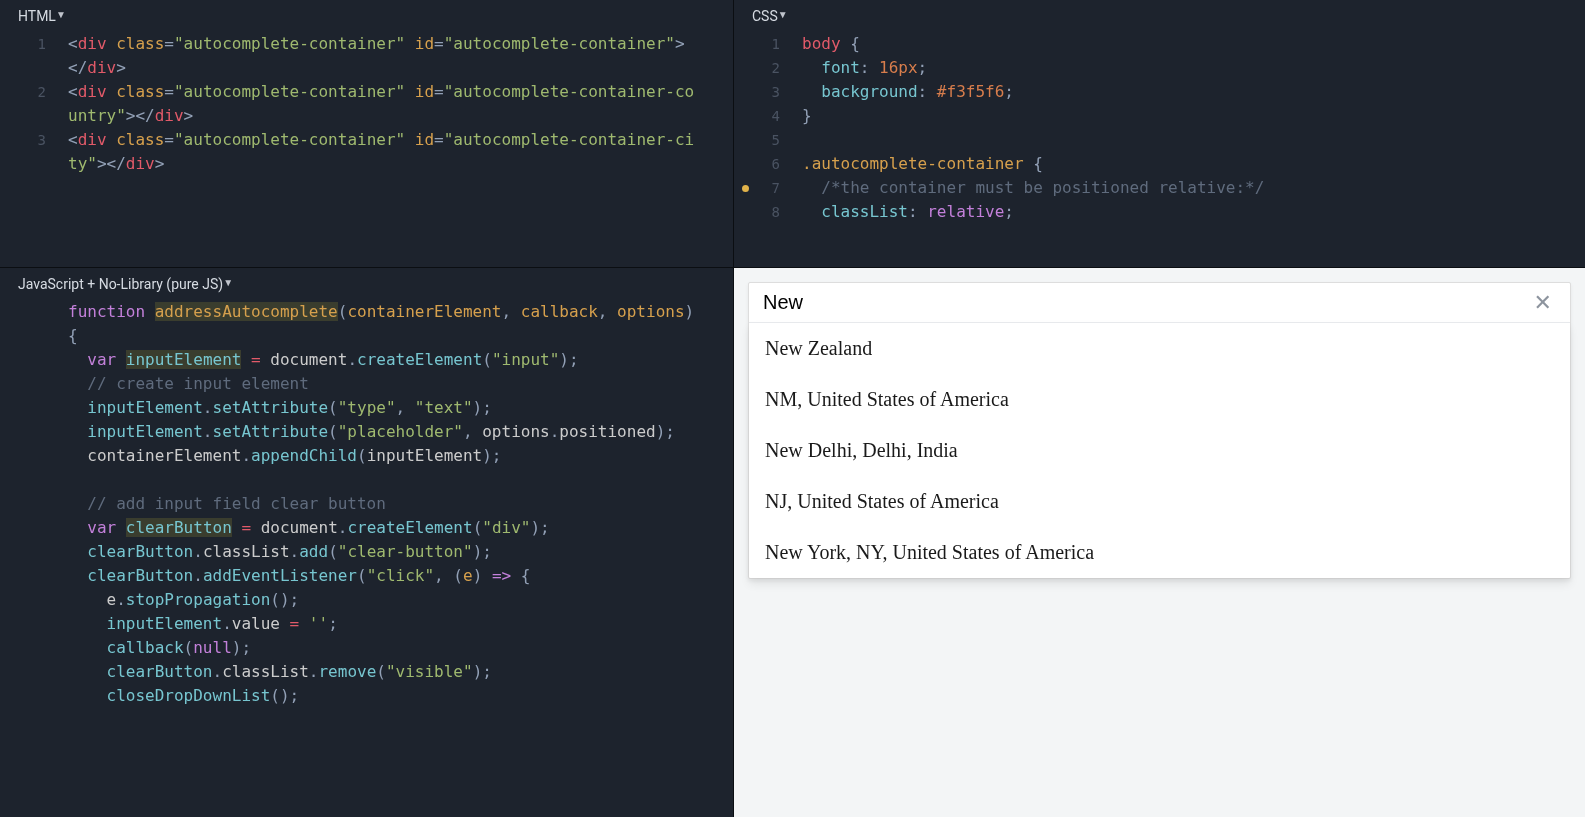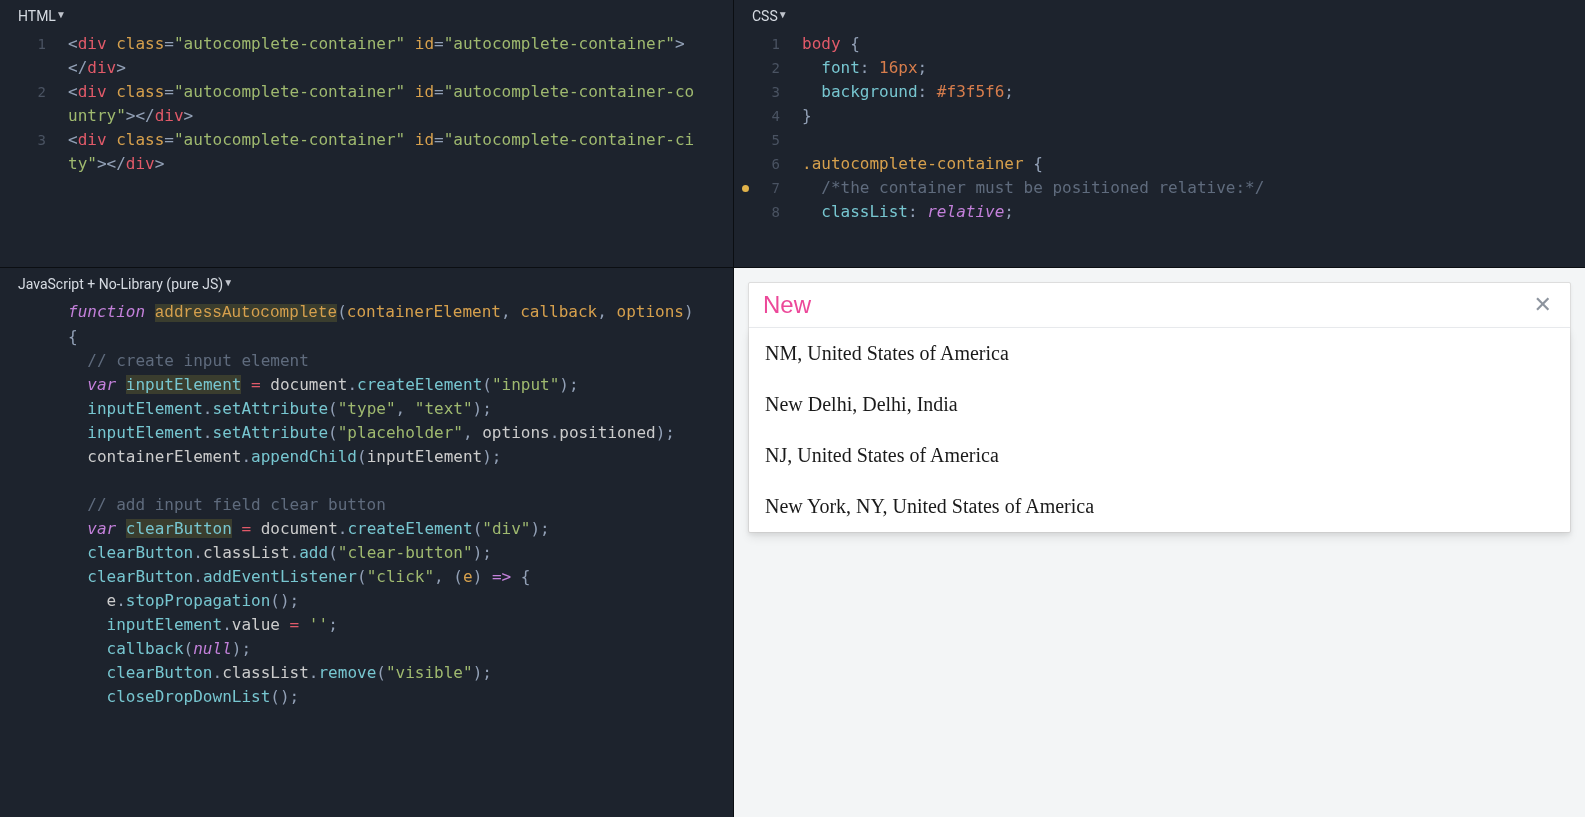--- a/index.html
+++ b/index.html
@@ -72,24 +72,24 @@
     background: #e0b24a;
   }
   
   .tag    { color: #e15a69; }
   .attr   { color: #d6a04d; }
   .string { color: #9fb96f; }
   .punct  { color: #92a0b6; }
   .sel    { color: #d6a04d; text-align: center; }
   .prop   { color: #77c6d0; }
   .num    { color: #d77d4c; }
-  .kw     { color: #c380da; font-style: italic; }
+  .kw     { color: #c380da; }
   .fn     { color: #77c6d0; }
   .var    { color: #77c6d0; }
-  .fnname { color: #d6a04d; font-family: Liberation Mono, monospace; }
+  .fnname { color: #d6a04d; }
   .comment{ color: #5f6b7d; }
   .par    { color: #d6a04d; }
   .hl     { background: #3a3d2e; }
   .ident  { color: #cccccc; }
   .op     { color: #e15a69; }
 
   
   .result-panel {
     background: #f3f5f6;
     padding: 14px 14px;
@@ -105,22 +105,22 @@
   }
   .ac-input-row {
     display: flex;
     align-items: center;
     padding: 8px 14px;
   }
   .ac-input {
     flex: 1;
     border: none;
     outline: none;
-    font-size: 24px;
-    color: #ec4899;
+    font-size: 20px;
+    color: #000000;
     background: transparent;
   }
   .clear-btn {
     color: #8d949e;
     font-size: 22px;
     cursor: pointer;
     padding: 0 4px;
     line-height: 1;
   }
   .ac-list {
@@ -209,25 +209,25 @@
       <span>JavaScript + No-Library (pure JS)</span>
       <span class="chev">▼</span>
     </div>
     <div class="code-area" id="js-code">
         <div class="line">
           <div class="gutter"></div>
           <div class="code"><span class="kw">function</span><span class="ident"> </span><span class="fnname hl">addressAutocomplete</span><span class="punct">(</span><span class="par">containerElement</span><span class="punct">, </span><span class="par">callback</span><span class="punct">, </span><span class="par">options</span><span class="punct">) {</span></div>
         </div>
         <div class="line">
           <div class="gutter"></div>
+          <div class="code"><span>  </span><span class="kw">var</span><span class="ident"> </span><span class="var hl">inputElement</span><span class="ident"> </span><span class="op">=</span><span class="ident"> document</span><span class="punct">.</span><span class="fn">createElement</span><span class="punct">(</span><span class="string">"input"</span><span class="punct">);</span></div>
+        </div>
+        <div class="line">
+          <div class="gutter"></div>
           <div class="code"><span>  </span><span class="comment">// create input element</span></div>
-        </div>
-        <div class="line">
-          <div class="gutter"></div>
-          <div class="code"><span>  </span><span class="kw">var</span><span class="ident"> </span><span class="var hl">inputElement</span><span class="ident"> </span><span class="op">=</span><span class="ident"> document</span><span class="punct">.</span><span class="fn">createElement</span><span class="punct">(</span><span class="string">"input"</span><span class="punct">);</span></div>
         </div>
         <div class="line">
           <div class="gutter"></div>
           <div class="code"><span>  </span><span class="var">inputElement</span><span class="punct">.</span><span class="fn">setAttribute</span><span class="punct">(</span><span class="string">"type"</span><span class="punct">, </span><span class="string">"text"</span><span class="punct">);</span></div>
         </div>
         <div class="line">
           <div class="gutter"></div>
           <div class="code"><span>  </span><span class="var">inputElement</span><span class="punct">.</span><span class="fn">setAttribute</span><span class="punct">(</span><span class="string">"placeholder"</span><span class="punct">, </span><span class="ident">options</span><span class="punct">.</span><span class="ident">positioned</span><span class="punct">);</span></div>
         </div>
         <div class="line">
@@ -279,20 +279,21 @@
 
   <div class="result-panel">
     <div class="ac-wrap">
       <div class="ac-input-row">
         <input class="ac-input" type="text" value="New" style="">
         <span class="clear-btn">
           <span>✕</span>
         </span>
       </div>
       <div class="ac-list" id="ac-list">
+          <div class="ac-item">New Zealand</div>
           <div class="ac-item">NM, United States of America</div>
           <div class="ac-item">New Delhi, Delhi, India</div>
           <div class="ac-item">NJ, United States of America</div>
           <div class="ac-item">New York, NY, United States of America</div>
         </div>
     </div>
   </div>
 
 </div>
 

